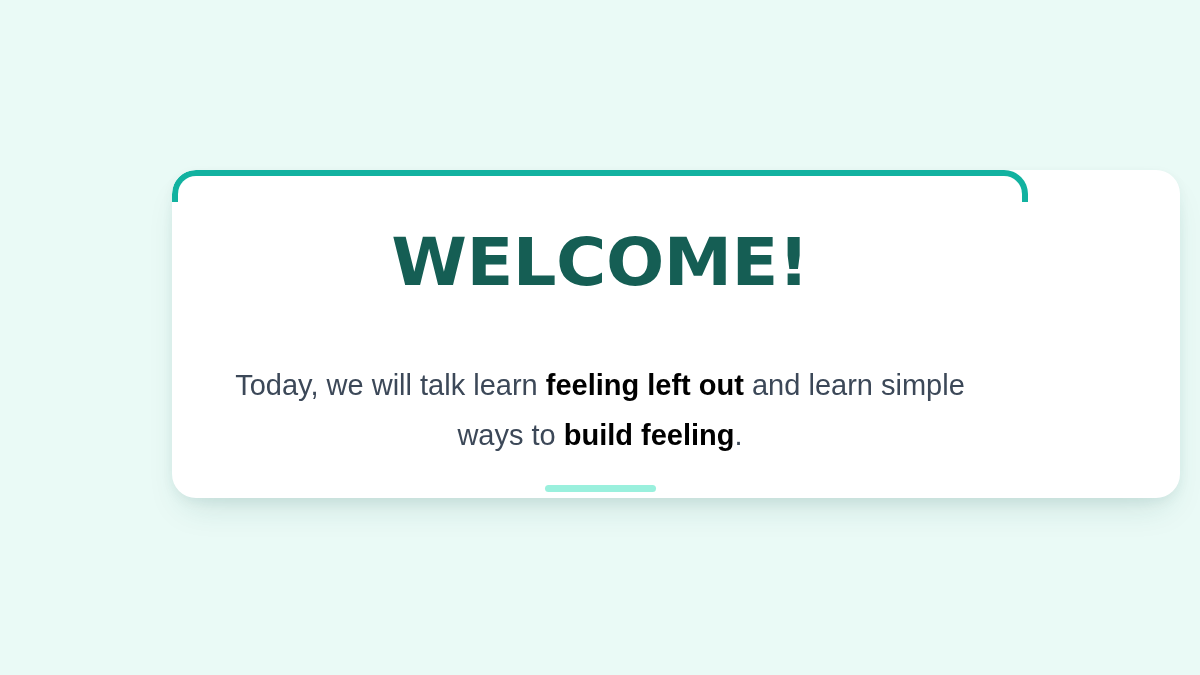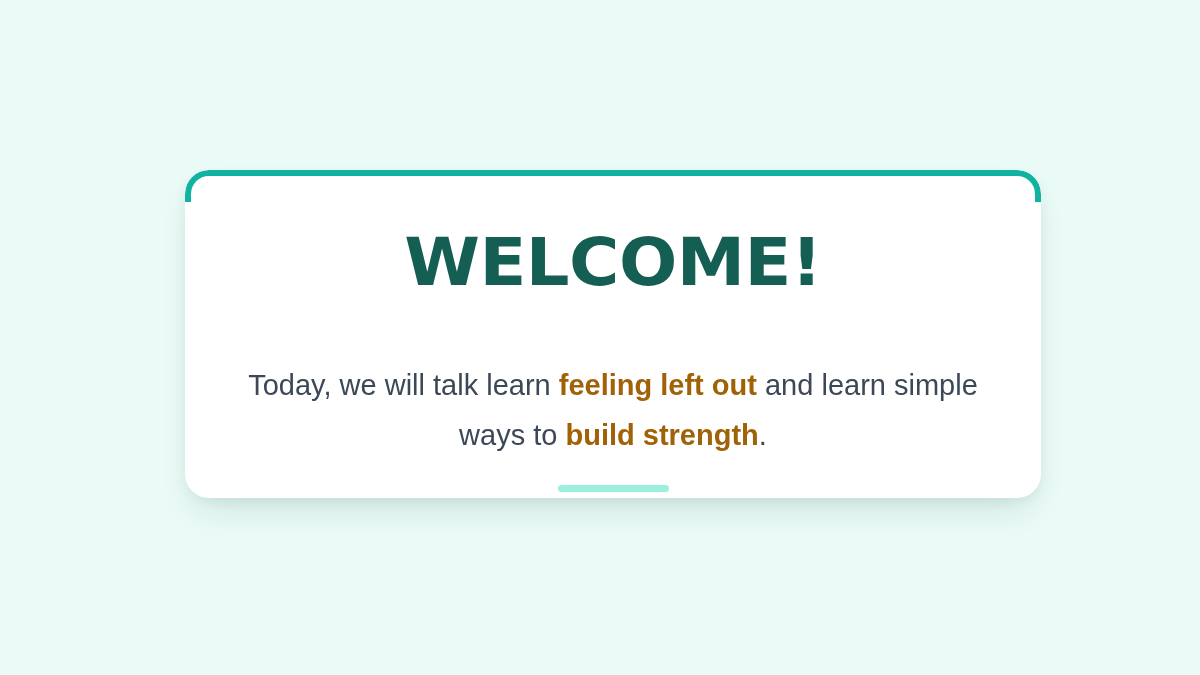--- a/index.html
+++ b/index.html
@@ -17,23 +17,23 @@
     position: relative;
     width: 1200px;
     height: 675px;
     background: #eafaf6;
     box-sizing: border-box;
   }
 
   
   #card {
     position: absolute;
-    left: 185px;
+    left: 172px;
     top: 170px;
-    width: 856px;
+    width: 1008px;
     height: 328px;
     background: #ffffff;
     border-radius: 24px;
     box-shadow: 0 18px 34px -12px rgba(24, 90, 82, 0.17),
                 0 4px 12px rgba(24, 90, 82, 0.06);
     overflow: hidden;
     box-sizing: border-box;
   }
 
   
@@ -115,36 +115,36 @@
     top: 190px;
     width: 760px;
     text-align: center;
     font-family: "Liberation Sans", sans-serif;
     font-size: 29px;
     line-height: 50px;
     font-weight: 400;
     color: #3c4858;
   }
   #subtitle .hl {
-    color: #a16207;
+    color: #000000;
     font-weight: 700;
   }
 </style>
 </head>
 <body>
 
 <div id="slide">
 
   <div id="card">
 
     <div id="card-accent"></div>
 
     <div id="card-body">
 
       <h1 id="title">WELCOME!</h1>
 
       <div id="divider"></div>
 
-      <p id="subtitle"><span>Today, we will talk learn </span><span class="hl">feeling left out</span><span> and learn simple ways to </span><span class="hl">build strength</span><span>.</span></p>
+      <p id="subtitle"><span>Today, we will talk learn </span><span class="hl">feeling left out</span><span> and learn simple ways to </span><span class="hl">build feeling</span><span>.</span></p>
 
     </div>
   </div>
 </div>
 
 </body></html>

